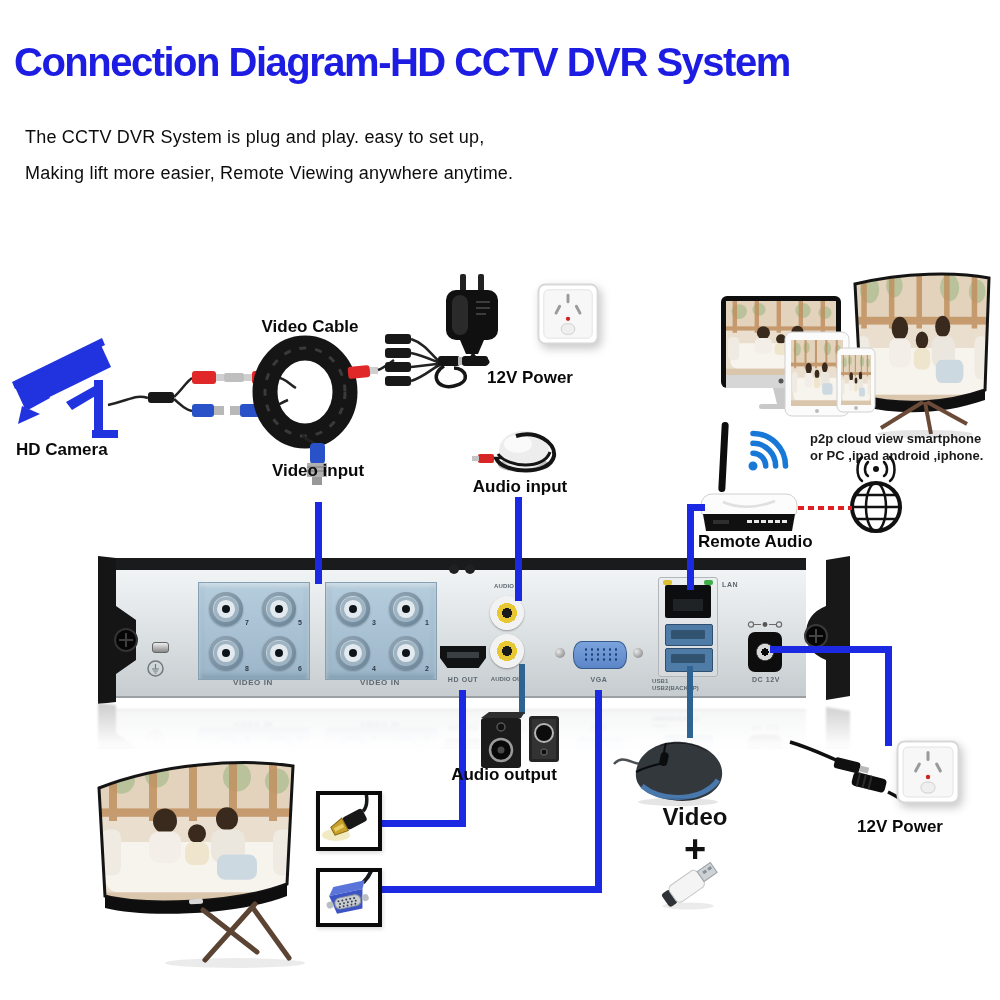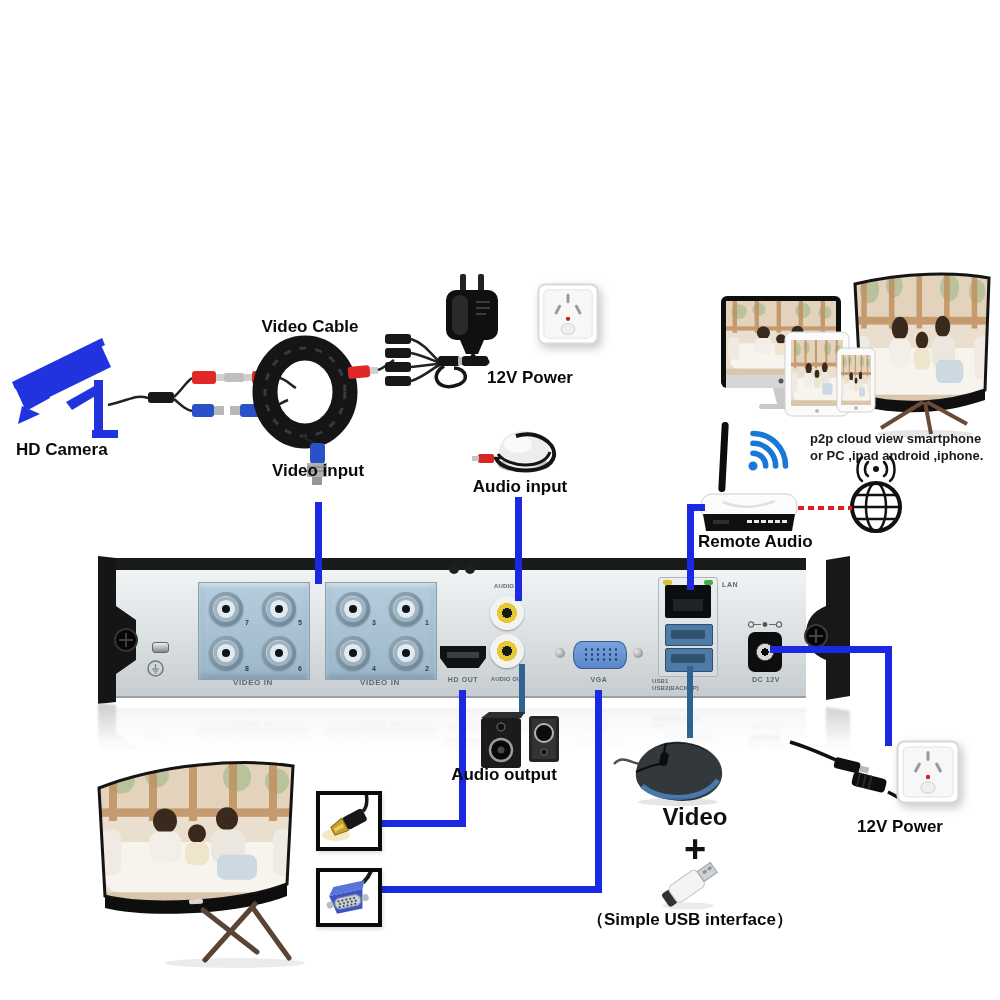--- a/index.html
+++ b/index.html
@@ -102,20 +102,23 @@
         <rect x="7" y="7" width="50" height="50" rx="5" fill="#f7f7f7" stroke="#e2e2e2"></rect>
         <rect x="30.5" y="11" width="3" height="10" rx="1.5" fill="#9a9a9a"></rect>
         <rect x="20" y="22" width="3" height="11" rx="1.5" fill="#9a9a9a" transform="rotate(28 21.5 27.5)"></rect>
         <rect x="41" y="22" width="3" height="11" rx="1.5" fill="#9a9a9a" transform="rotate(-28 42.5 27.5)"></rect>
         <circle cx="32" cy="37" r="2.2" fill="#cc2222"></circle>
         <rect x="25" y="42" width="14" height="11" rx="5.5" fill="#efefef" stroke="#cfcfcf"></rect>
       </symbol>
     </defs>
   </svg>
 
+  <div class="abs title">Connection Diagram-HD CCTV DVR System</div>
+  <div class="abs intro" style="top:127px;">The CCTV DVR System is plug and play. easy to set up,</div>
+  <div class="abs intro" style="top:163px;">Making lift more easier, Remote Viewing anywhere anytime.</div>
 
   <svg class="abs" style="left:8px;top:330px;" width="120" height="125" viewBox="0 0 120 125">
     <g fill="#2133de">
       <path d="M4,52 L94,8 L97,15 L7,59 Z"></path>
       <path d="M6,55 L92,13 L103,37 L17,79 Z"></path>
       <path d="M8,58 L30,48 L42,68 L20,80 Z"></path>
       <path d="M14,76 L32,84 L10,94 Z"></path>
       <polygon points="58,72 90,54 94,62 64,80"></polygon>
       <rect x="86" y="50" width="9" height="58"></rect>
       <rect x="84" y="100" width="26" height="8"></rect>
@@ -560,21 +563,20 @@
   <svg class="abs" style="left:650px;top:856px;" width="80" height="56" viewBox="0 0 80 56">
     <ellipse cx="38" cy="50" rx="26" ry="3.5" fill="rgba(0,0,0,0.08)"></ellipse>
     <g transform="rotate(-35 40 28)">
       <rect x="10" y="20" width="10" height="16" rx="3" fill="#2f3338"></rect>
       <rect x="19" y="18" width="34" height="20" rx="5" fill="#f4f4f4" stroke="#c6c6c6"></rect>
       <rect x="53" y="22" width="16" height="12" fill="#cdd2d6" stroke="#9aa0a5"></rect>
       <rect x="57" y="25" width="4" height="3" fill="#8b9196"></rect>
         <rect x="63" y="25" width="4" height="3" fill="#8b9196"></rect>
     </g>
   </svg>
-  <div class="abs lbl center" style="left:575px;top:908px;width:230px;">（Simple USB interface）</div>
 
   <svg class="abs" style="left:788px;top:738px;" width="118" height="66" viewBox="0 0 118 66">
     <path d="M2,4 C22,10 34,16 48,22" stroke="#101010" stroke-width="3.5" fill="none"></path>
     <g transform="rotate(14 60 28)">
       <rect x="46" y="22" width="26" height="11" rx="3" fill="#101010"></rect>
       <rect x="72" y="24.5" width="9" height="6" fill="#b9b9b9"></rect>
     </g>
     <g transform="rotate(14 84 45)">
       <rect x="64" y="38" width="34" height="14" rx="4" fill="#0d0d0d"></rect>
       <path d="M70,38 v14 M76,38 v14 M82,38 v14" stroke="#2c2c2c" stroke-width="2"></path>

